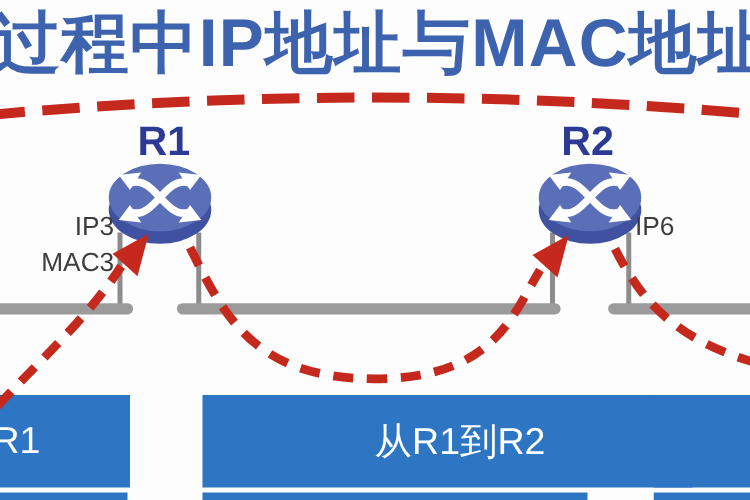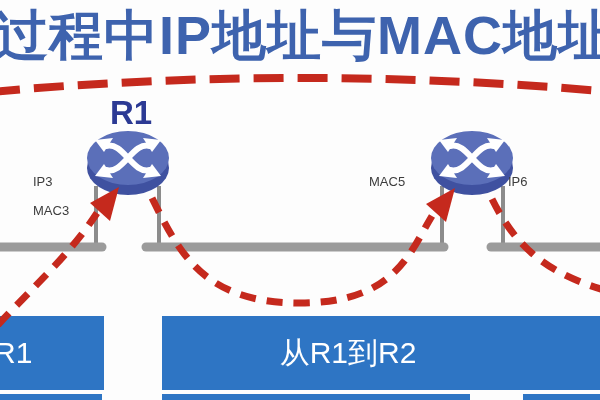--- a/index.html
+++ b/index.html
@@ -10,59 +10,59 @@
   .title{
     position:absolute;left:-6px;top:4px;white-space:nowrap;
     font-size:54px;font-weight:bold;letter-spacing:1px;line-height:1.15;
     color:var(--title-blue);z-index:3;
   }
   .router-label{
     position:absolute;top:94px;transform:translateX(-50%);
     font-size:33px;font-weight:bold;color:var(--router-label-navy);z-index:3;
   }
   .addr{
-    position:absolute;top:167px;font-size:13px;line-height:29px;
-    color:var(--address-text);z-index:3;
+    position:absolute;top:167px;font-size:21px;line-height:29px;
+    color:var(--address-text);z-index:3;text-align:right;
   }
   .hop-box{
     position:absolute;background:var(--box-blue);z-index:1;
     display:flex;align-items:center;color:#ffffff;font-size:30px;
   }
   .hop-box.row1{top:316px;height:74px;}
   .hop-box.row2{top:394px;height:20px;}
   .hop-box .center{width:100%;text-align:center;}
   .hop-box .left-cut{padding-left:34px;}
   svg.overlay{position:absolute;left:0;top:0;z-index:2;pointer-events:none;}
 </style>
 </head>
 <body>
 
 <div class="stage">
 
   <div class="title">过程中IP地址与MAC地址的</div>
 
   <div class="router-label" style="left:131px">R1</div>
+  <div class="router-label" style="left:470px">R2</div>
 
   <div class="addr" style="left:33px">
     <div>IP3</div>
     <div>MAC3</div>
   </div>
   <div class="addr" style="left:181px">
   </div>
   <div class="addr" style="left:369px">
-    <div>MAC5</div>
   </div>
   <div class="addr" style="left:508px">
     <div>IP6</div>
   </div>
 
   <div class="hop-box row1" style="left:-40px;width:144px;">
     <span class="left-cut">R1</span>
   </div>
-  <div class="hop-box row1" style="left:162px;width:372px;">
+  <div class="hop-box row1" style="left:162px;width:372px;padding-left:20px;">
     <span class="center">从R1到R2</span>
   </div>
   <div class="hop-box row1" style="left:523px;width:100px;"></div>
 
   <div class="hop-box row2" style="left:-40px;width:142px;"></div>
   <div class="hop-box row2" style="left:162px;width:308px;"></div>
   <div class="hop-box row2" style="left:523px;width:100px;"></div>
 
   <svg class="overlay" width="600" height="400" viewBox="0 0 600 400">
 

